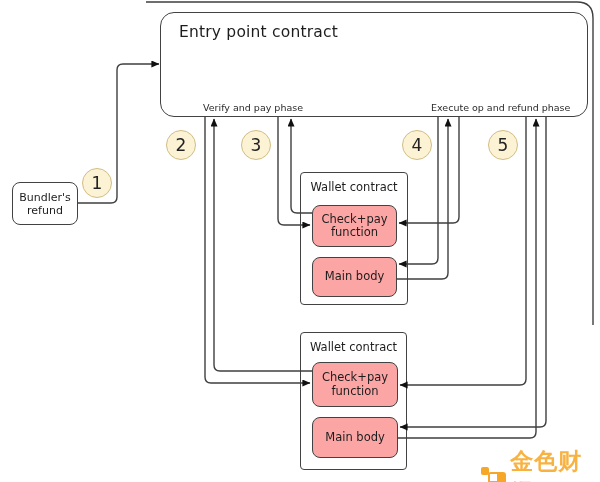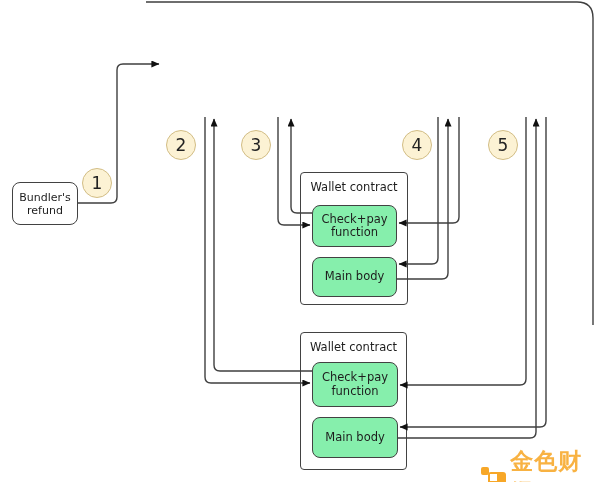--- a/index.html
+++ b/index.html
@@ -12,21 +12,21 @@
   .contract{left:160px;top:12px;width:428px;height:105px;border-radius:14px;}
   .contract .title{position:absolute;left:18px;top:10px;font-size:15.5px;letter-spacing:.2px;}
   .phase{position:absolute;bottom:3px;font-size:9.5px;color:#2b2b2b;white-space:nowrap;}
   .phase.verify{left:42px;}
   .phase.execute{left:270px;}
   .bundler{left:12px;top:182px;width:66px;height:43px;border-radius:8px;
            display:flex;flex-direction:column;align-items:center;justify-content:center;
            font-size:11px;line-height:13px;text-align:center;}
   .wallet{border-radius:4px;padding-left:9px;}
   .wallet .wtitle{position:absolute;top:7px;left:0;right:0;text-align:center;font-size:11.5px;}
-  .inner{position:absolute;border:1.4px solid #424242;border-radius:8px;background:#86efac;
+  .inner{position:absolute;border:1.4px solid #424242;border-radius:8px;background:#fca5a5;
          display:flex;flex-direction:column;align-items:center;justify-content:center;
          font-size:11.5px;line-height:13.5px;text-align:center;box-sizing:border-box;}
   .wallet1{left:300px;top:172px;width:108px;height:133px;}
   .wallet1 .cp{left:11px;top:32px;width:85px;height:42px;}
   .wallet1 .mb{left:11px;top:84px;width:85px;height:40px;}
   .wallet2{left:300px;top:332px;width:107px;height:138px;}
   .wallet2 .cp{left:11px;top:29px;width:86px;height:45px;}
   .wallet2 .mb{left:11px;top:84px;width:86px;height:41px;}
   .circle{position:absolute;width:30px;height:30px;border-radius:50%;
           background:#fcf2d4;border:1px solid #d2bd85;box-sizing:border-box;z-index:6;
@@ -63,20 +63,25 @@
       <path d="M312 213 L297 213 Q291 213 291 207 L291 119" fill="none" stroke="#3f3f3f" stroke-width="1.4" marker-end="url(#arrw)"></path>
       <path d="M459 117 L459 217 Q459 223 453 223 L399 223" fill="none" stroke="#3f3f3f" stroke-width="1.4" marker-end="url(#arrw)"></path>
       <path d="M438 117 L438 258 Q438 264 432 264 L399 264" fill="none" stroke="#3f3f3f" stroke-width="1.4" marker-end="url(#arrw)"></path>
       <path d="M396 279 L442 279 Q448 279 448 273 L448 119" fill="none" stroke="#3f3f3f" stroke-width="1.4" marker-end="url(#arrw)"></path>
       <path d="M526 117 L526 379 Q526 385 520 385 L400 385" fill="none" stroke="#3f3f3f" stroke-width="1.4" marker-end="url(#arrw)"></path>
       <path d="M546 117 L546 421 Q546 427 540 427 L400 427" fill="none" stroke="#3f3f3f" stroke-width="1.4" marker-end="url(#arrw)"></path>
       <path d="M397 438 L530 438 Q536 438 536 432 L536 119" fill="none" stroke="#3f3f3f" stroke-width="1.4" marker-end="url(#arrw)"></path>
       <path d="M146 2 L577 2 Q593 2 593 18 L593 325" fill="none" stroke="#3f3f3f" stroke-width="1.4"></path>
     </svg>
 
+  <div class="box contract">
+    <span class="title">Entry point contract</span>
+    <span class="phase verify">Verify and pay phase</span>
+    <span class="phase execute">Execute op and refund phase</span>
+  </div>
 
   <div class="box bundler">
     <span>Bundler's</span>
     <span>refund</span>
   </div>
 
   <div class="circle c1">
       <span>1</span>
     </div>
   <div class="circle c2">

